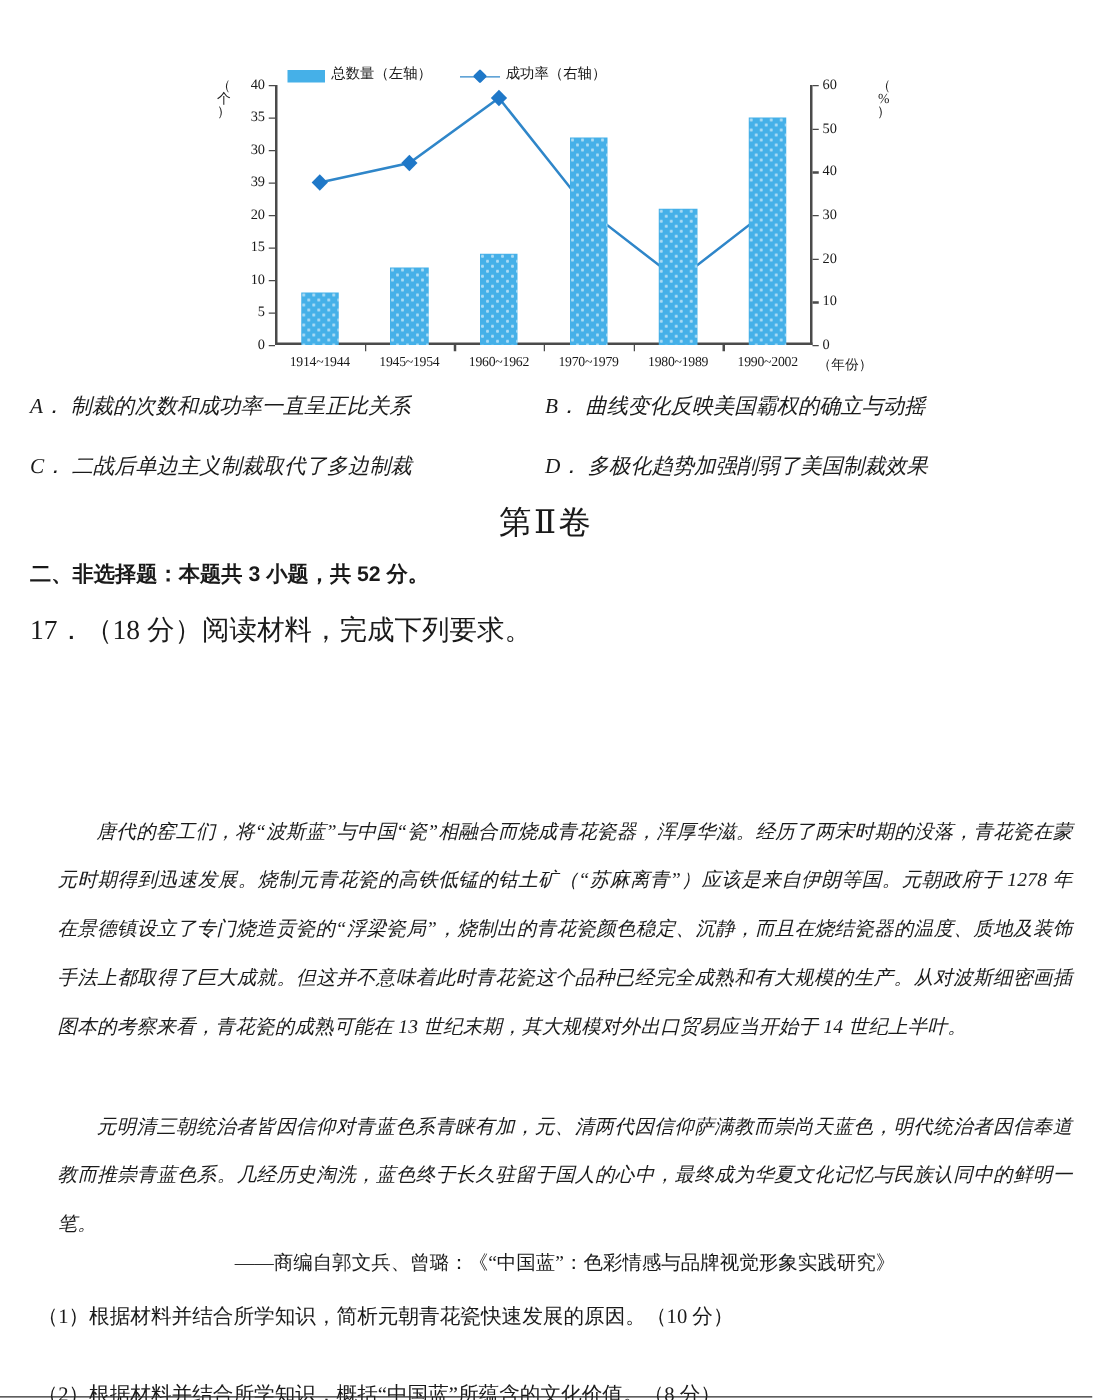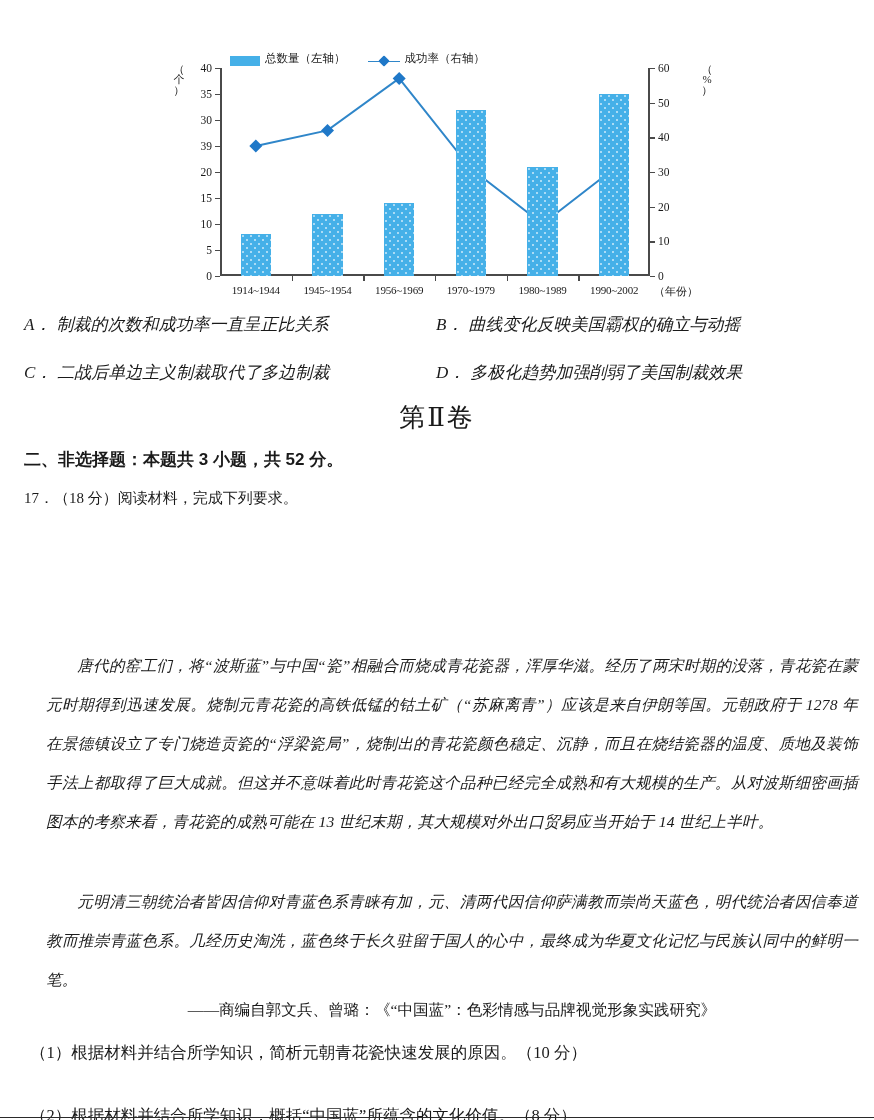--- a/index.html
+++ b/index.html
@@ -135,21 +135,21 @@
     text-align: center; font-size: 26px; letter-spacing: 2px;
   }
   .section-sub {
     position: absolute; left: 24px; top: 448px;
     font-size: 17px; font-weight: bold;
     font-family: "Liberation Sans", "DejaVu Sans", sans-serif;
     white-space: nowrap;
   }
   .q17-head {
     position: absolute; left: 24px; top: 489px;
-    font-size: 15px; white-space: nowrap;
+    font-size: 22px; white-space: nowrap;
   }
 
   
   .para {
     position: absolute; left: 46px; width: 812px;
     font-size: 15.6px;
     line-height: 39px;
     text-align: justify;
     text-align-last: left;
     letter-spacing: 0.2px;
@@ -252,21 +252,21 @@
         <div class="tick r" style="top: 34.6667px;"></div>
         <div class="tick-label r" style="top: 34.6667px;">50</div>
         <div class="tick r" style="top: 0px;"></div>
         <div class="tick-label r" style="top: 0px;">60</div>
         <div class="bar" style="left: 20.7833px; width: 30.1px; height: 41.6px; background-color: rgb(69, 176, 232);"></div>
         <div class="xcat" style="left: 35.8333px;">1914~1944</div>
         <div class="bar" style="left: 92.45px; width: 30.1px; height: 62.4px; background-color: rgb(69, 176, 232);"></div>
         <div class="xcat" style="left: 107.5px;">1945~1954</div>
         <div class="xtick" style="left: 71.6667px;"></div>
         <div class="bar" style="left: 164.117px; width: 30.1px; height: 72.8px; background-color: rgb(69, 176, 232);"></div>
-        <div class="xcat" style="left: 179.167px;">1956~1969</div>
+        <div class="xcat" style="left: 179.167px;">1960~1962</div>
         <div class="xtick" style="left: 143.333px;"></div>
         <div class="bar" style="left: 235.783px; width: 30.1px; height: 166.4px; background-color: rgb(69, 176, 232);"></div>
         <div class="xcat" style="left: 250.833px;">1970~1979</div>
         <div class="xtick" style="left: 215px;"></div>
         <div class="bar" style="left: 307.45px; width: 30.1px; height: 109.2px; background-color: rgb(69, 176, 232);"></div>
         <div class="xcat" style="left: 322.5px;">1980~1989</div>
         <div class="xtick" style="left: 286.667px;"></div>
         <div class="bar" style="left: 379.117px; width: 30.1px; height: 182px; background-color: rgb(69, 176, 232);"></div>
         <div class="xcat" style="left: 394.167px;">1990~2002</div>
         <div class="xtick" style="left: 358.333px;"></div>

